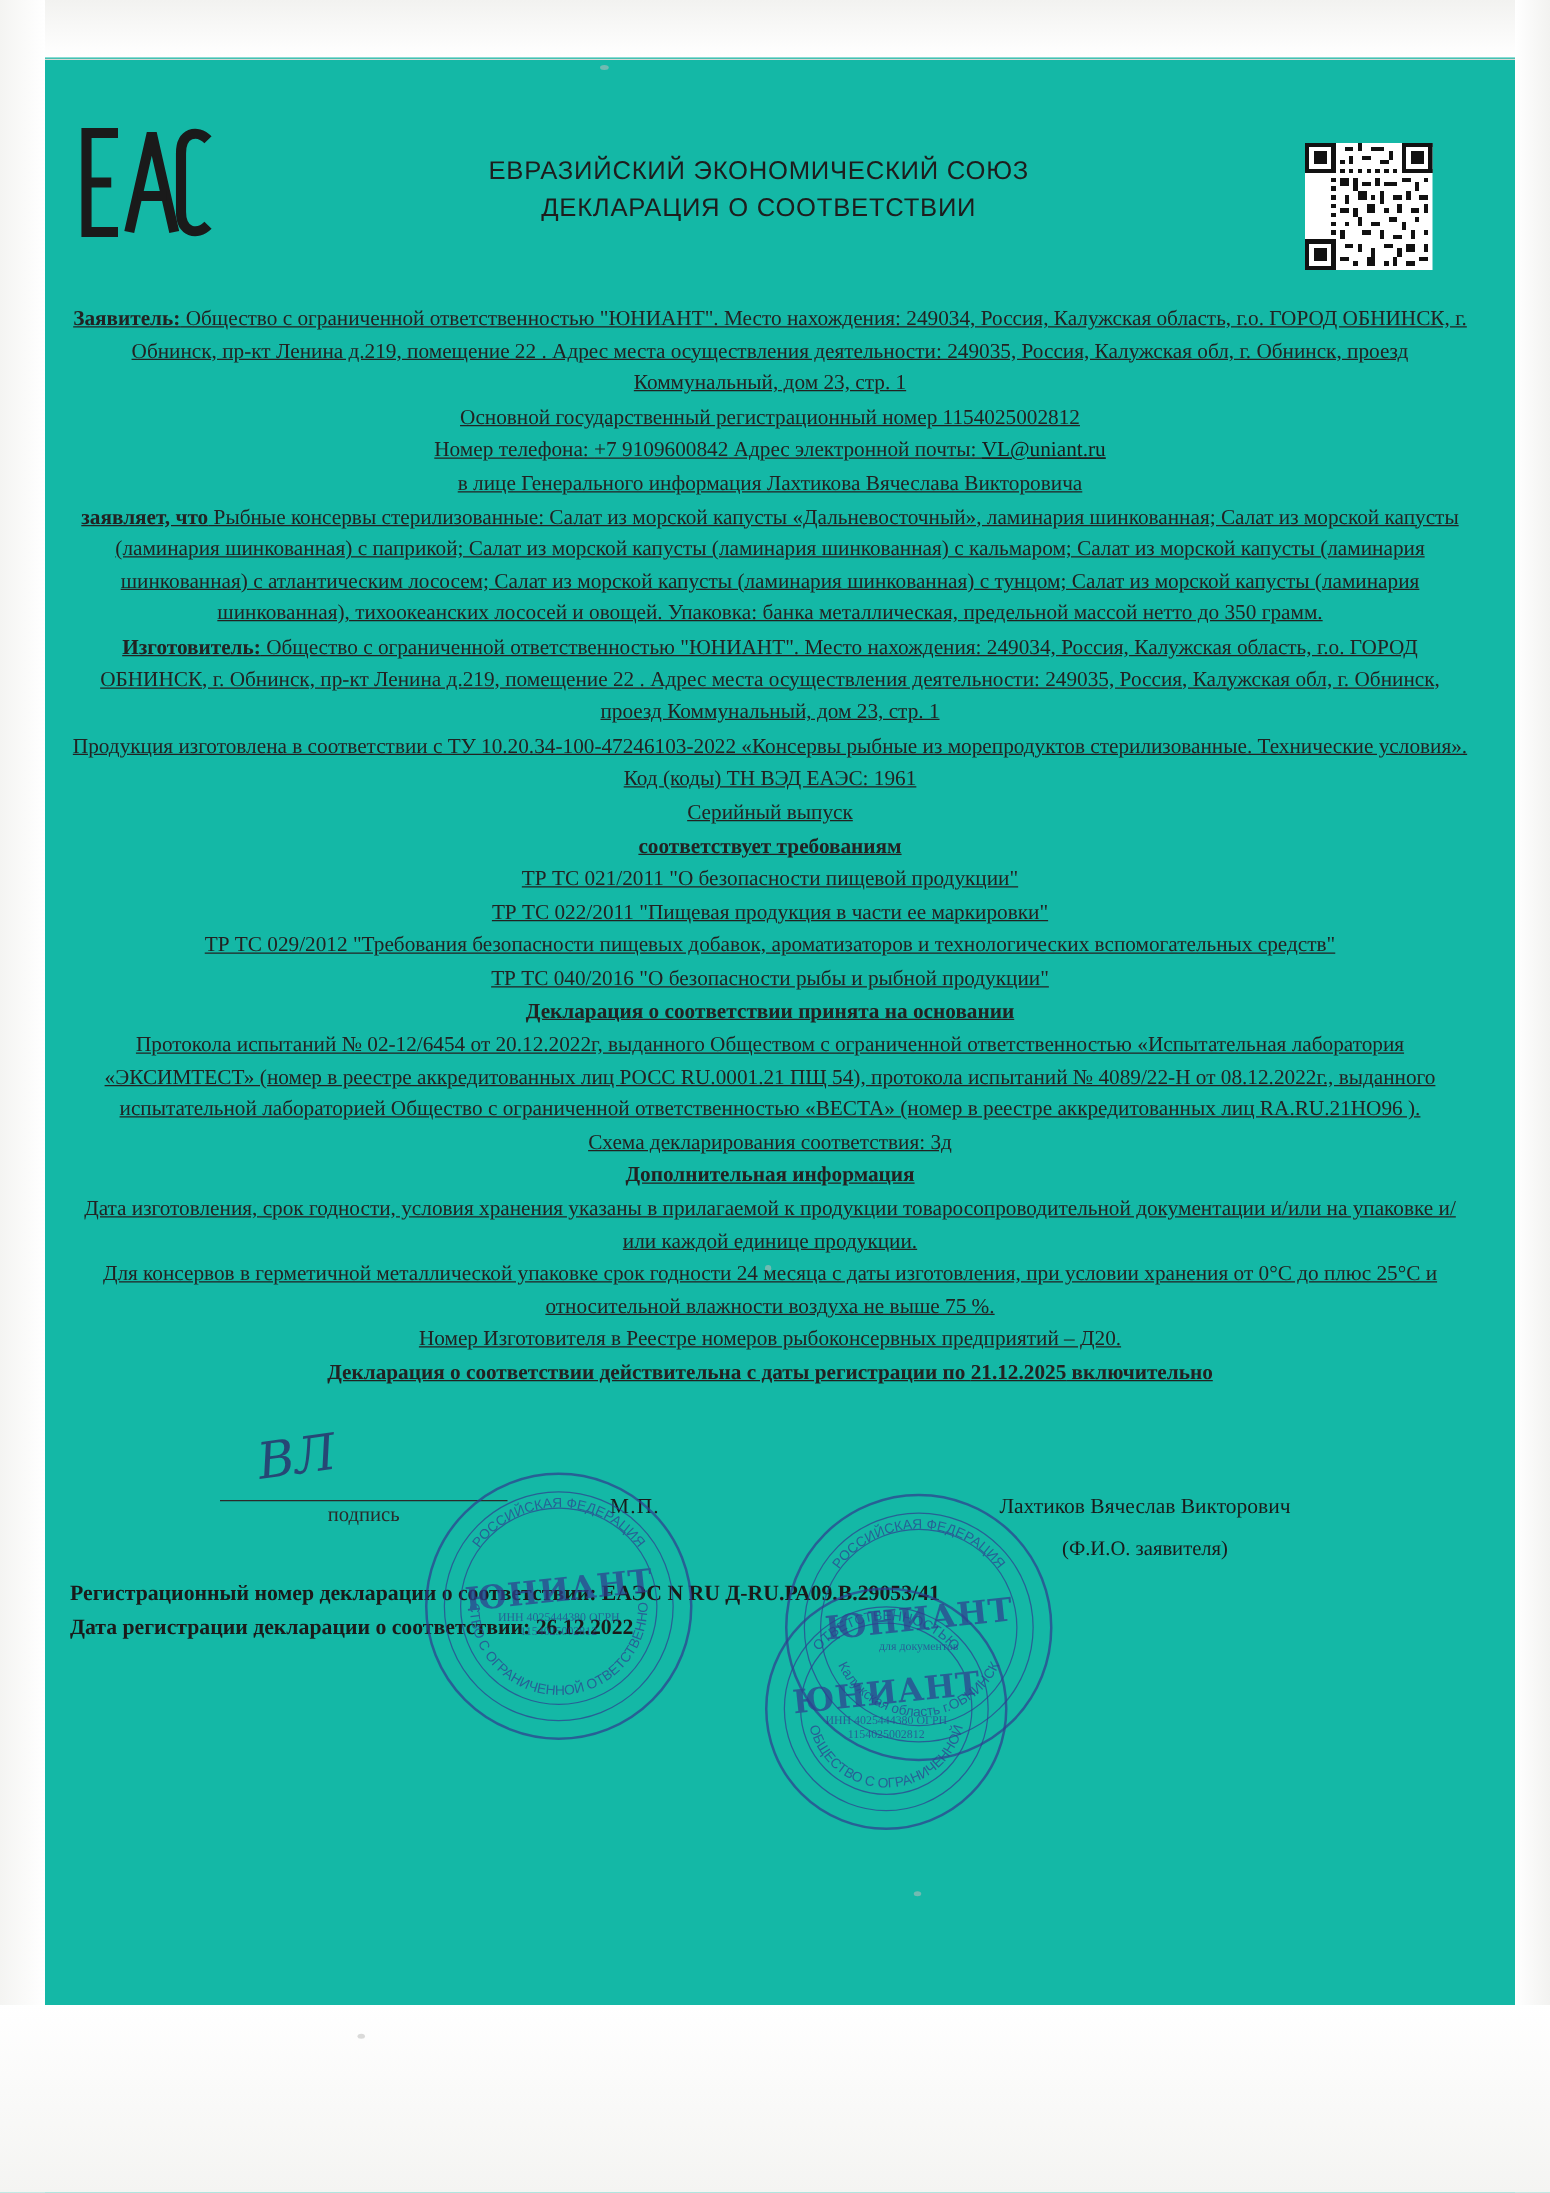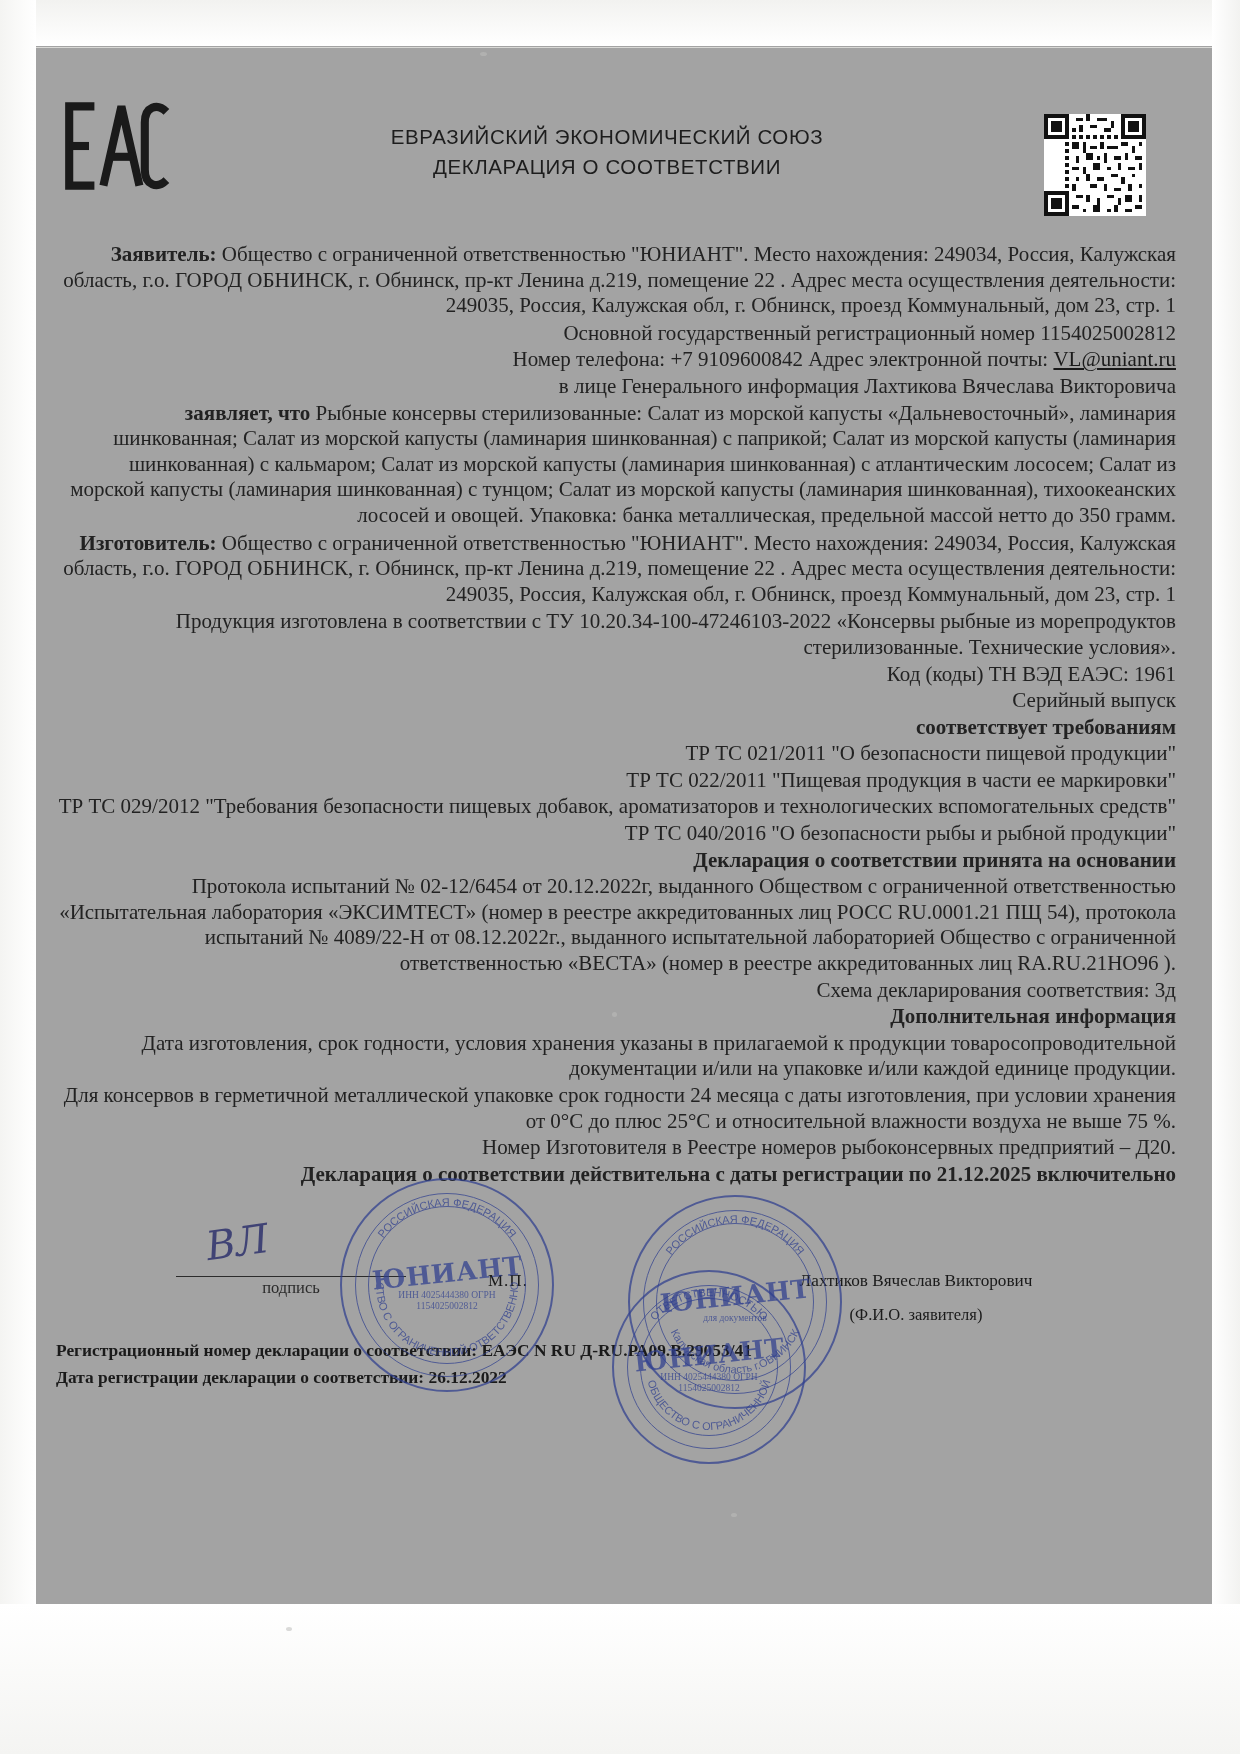--- a/index.html
+++ b/index.html
@@ -13,21 +13,21 @@
     position: relative;
     font-family: "Liberation Serif", serif;
     color: #1a1a1a;
     overflow: hidden;
   }
 
   
   .page {
     position: absolute;
     inset: 0;
-    background: #a3a3a3;
+    background: #14b8a6;
   }
   .scan-edge-top {
     position: absolute;
     top: 0; left: 0; right: 0;
     height: 46px;
     background: linear-gradient(to bottom, #f2f2f0 0%, #ffffff 100%);
   }
   .scan-edge-left {
     position: absolute;
     top: 0; bottom: 0; left: 0;
@@ -90,24 +90,25 @@
     width: 102px;
     height: 102px;
     flex: 0 0 auto;
     margin-right: 30px;
     margin-top: 14px;
   }
 
   
   .doc-body {
     margin-top: 22px;
-    font-size: 21px;
+    font-size: 17px;
     line-height: 25.6px;
     color: #222;
-    text-align: right;
+    text-align: center;
+    text-decoration: underline;
   }
   .doc-body p {
     margin: 0 0 1px 0;
   }
   .b {
     font-weight: bold;
   }
   .blk {
     margin-bottom: 2px;
   }

